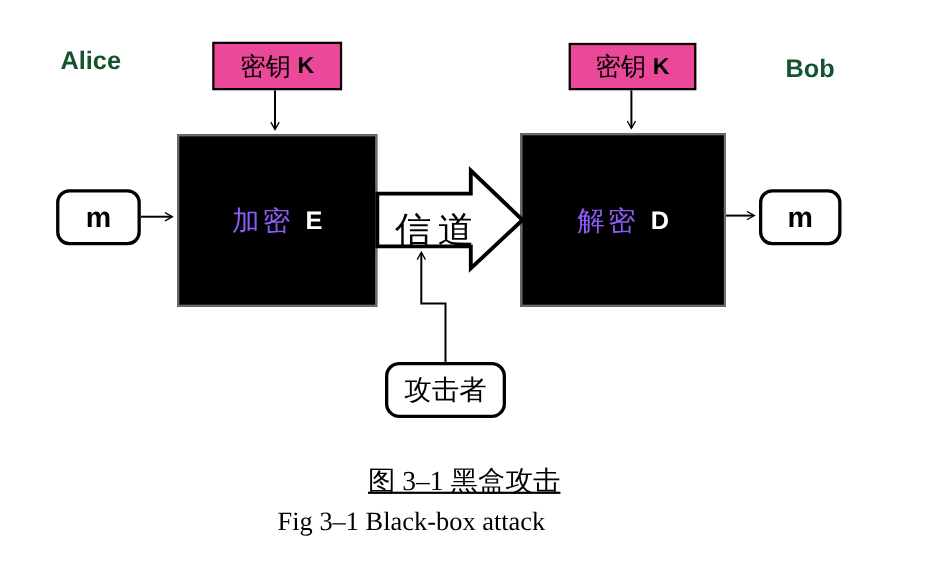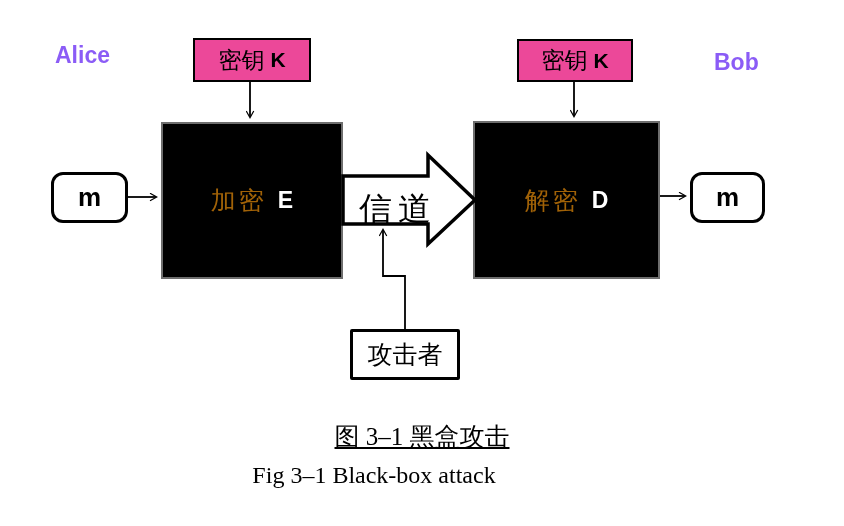--- a/index.html
+++ b/index.html
@@ -16,21 +16,21 @@
     color: #000000;
     overflow: hidden;
   }
   .abs { position: absolute; }
 
   
   .actor-label {
     font-family: "Liberation Sans", sans-serif;
     font-weight: bold;
     font-size: 23px;
-    color: #8b5cf6;
+    color: #14532d;
     z-index: 3;
     text-align: center;
   }
 
   
   .key-box {
     box-sizing: border-box;
     background: #ec4899;
     border: 2px solid #000000;
     display: flex;
@@ -55,21 +55,21 @@
     background: #000000;
     border: 2px solid #6e6e6e;
     display: flex;
     align-items: center;
     justify-content: center;
     z-index: 1;
   }
   .black-box .zh {
     font-family: "Liberation Serif", "DejaVu Serif", serif;
     font-size: 25px;
-    color: #a16207;
+    color: #8b5cf6;
     letter-spacing: 3px;
   }
   .black-box .letter {
     font-family: "Liberation Sans", sans-serif;
     font-weight: bold;
     font-size: 23px;
     color: #ffffff;
     margin-left: 11px;
   }
 
@@ -86,21 +86,21 @@
     font-weight: bold;
     font-size: 26px;
     z-index: 3;
   }
 
   
   .attacker-box {
     box-sizing: border-box;
     background: #ffffff;
     border: 3px solid #000000;
-    border-radius: 2px;
+    border-radius: 13px;
     display: flex;
     align-items: center;
     justify-content: center;
     font-family: "Liberation Serif", "DejaVu Serif", serif;
     font-size: 25px;
     z-index: 3;
   }
 
   
   .channel-label {

